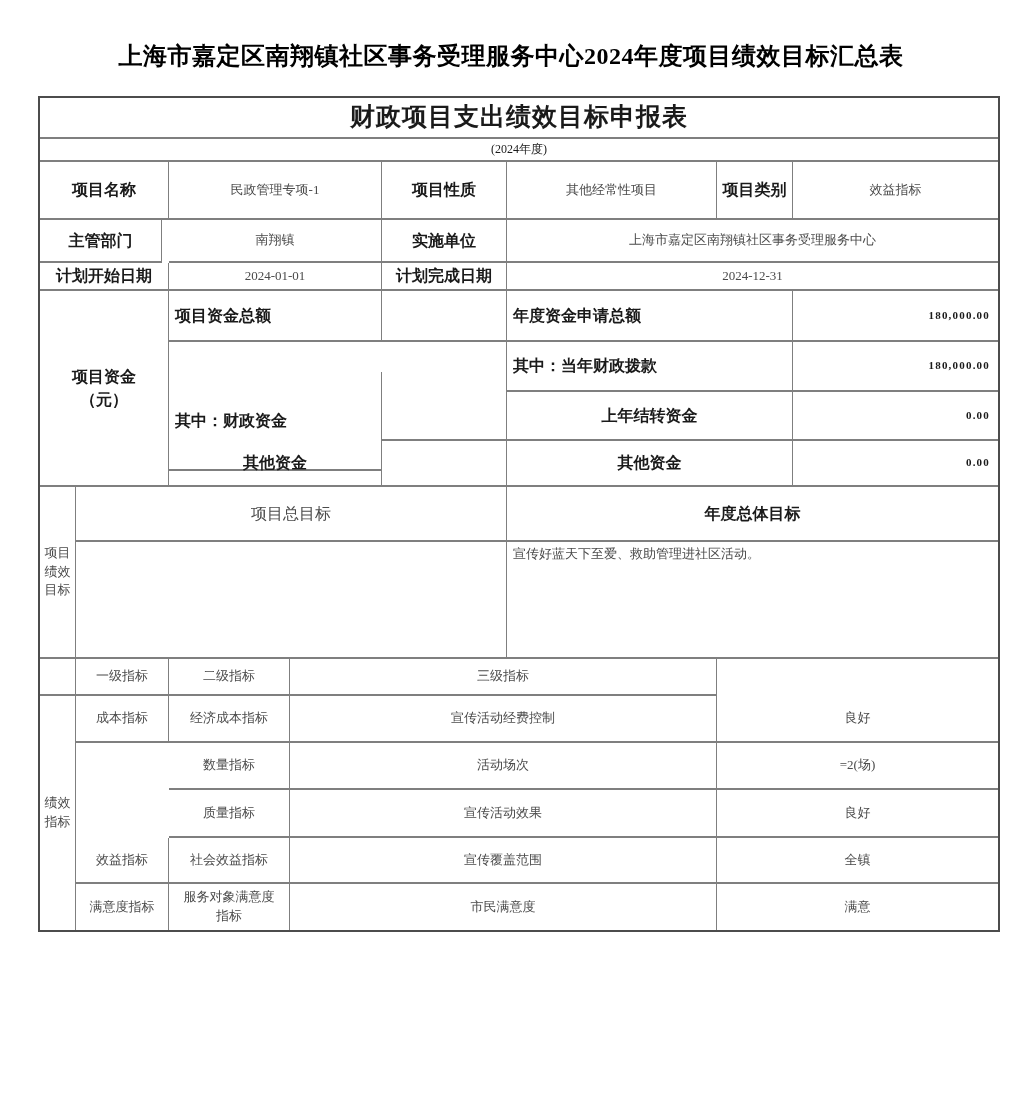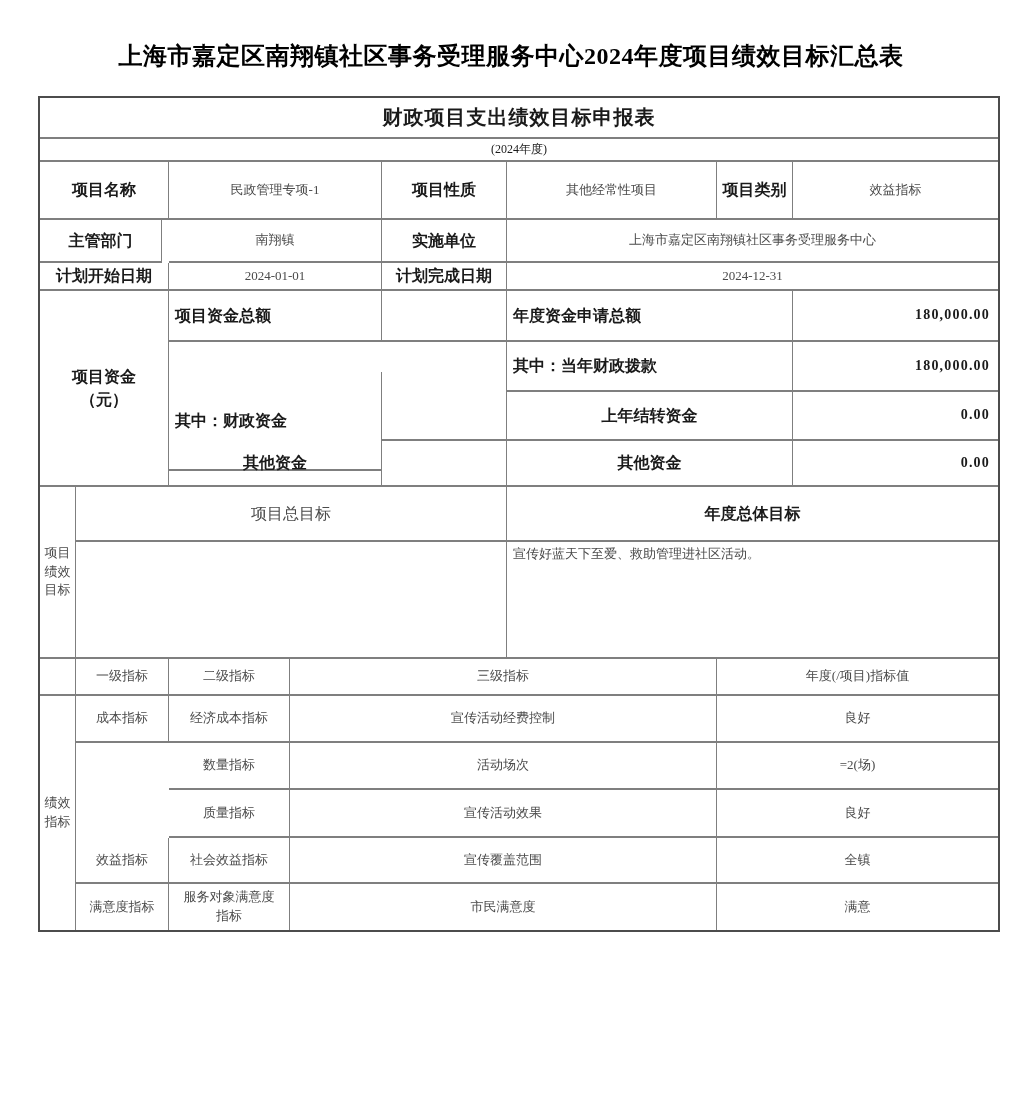--- a/index.html
+++ b/index.html
@@ -30,25 +30,25 @@
     text-align: center; font-size: 13px; color: #4a4a4a;
     line-height: 1.45; overflow: hidden;
   }
   .bold { font-weight: bold; color: #1a1a1a; }
   .no-r { border-right: none; }
   .no-b { border-bottom: none; }
   .left { justify-content: flex-start; text-align: left; padding-left: 6px; }
   .right { justify-content: flex-end; text-align: right; padding-right: 8px; }
   .top-left { align-items: flex-start; justify-content: flex-start; text-align: left; padding: 3px 6px; }
   .pre { white-space: pre-line; }
-  .hdr { font-size: 20px; letter-spacing: 1px; }
+  .hdr { font-size: 25px; letter-spacing: 1px; }
   .period { font-size: 12px; color: #1a1a1a; }
   .lab { font-size: 16px; }
   .flab { font-size: 16px; }
-  .num { font-size: 14px; letter-spacing: 1.2px; color: #1a1a1a; font-weight: bold; }
+  .num { font-size: 11px; letter-spacing: 1.2px; color: #1a1a1a; font-weight: bold; }
   .val { color: #4a4a4a; }
 </style>
 </head>
 <body>
 
 <div class="doc-title">上海市嘉定区南翔镇社区事务受理服务中心2024年度项目绩效目标汇总表</div>
 
 <div class="tbl">
 
   <div class="cell bold hdr no-r" style="left:0;top:0;width:958px;height:41px;">财政项目支出绩效目标申报表</div>
@@ -96,21 +96,20 @@
 目标</div>
   <div class="cell lab" style="left:36px;top:389px;width:431px;height:55px;">项目总目标</div>
   <div class="cell bold lab no-r" style="left:467px;top:389px;width:491px;height:55px;">年度总体目标</div>
   <div class="cell top-left val" style="left:36px;top:444px;width:431px;height:117px;"></div>
   <div class="cell top-left val no-r" style="left:467px;top:444px;width:491px;height:117px;">宣传好蓝天下至爱、救助管理进社区活动。</div>
 
   <div class="cell" style="left:0;top:561px;width:36px;height:37px;"></div>
   <div class="cell" style="left:36px;top:561px;width:93px;height:37px;">一级指标</div>
   <div class="cell" style="left:129px;top:561px;width:121px;height:37px;">二级指标</div>
   <div class="cell" style="left:250px;top:561px;width:427px;height:37px;">三级指标</div>
-  <div class="cell no-r" style="left:677px;top:561px;width:281px;height:37px;">年度(/项目)指标值</div>
 
   <div class="cell pre val no-b" style="left:0;top:598px;width:36px;height:234px;">绩效
 指标</div>
 
   <div class="cell" style="left:36px;top:598px;width:93px;height:47px;">成本指标</div>
   <div class="cell" style="left:129px;top:598px;width:121px;height:47px;">经济成本指标</div>
   <div class="cell" style="left:250px;top:598px;width:427px;height:47px;">宣传活动经费控制</div>
   <div class="cell no-r" style="left:677px;top:598px;width:281px;height:47px;">良好</div>
 
   <div class="cell" style="left:129px;top:645px;width:121px;height:47px;">数量指标</div>

